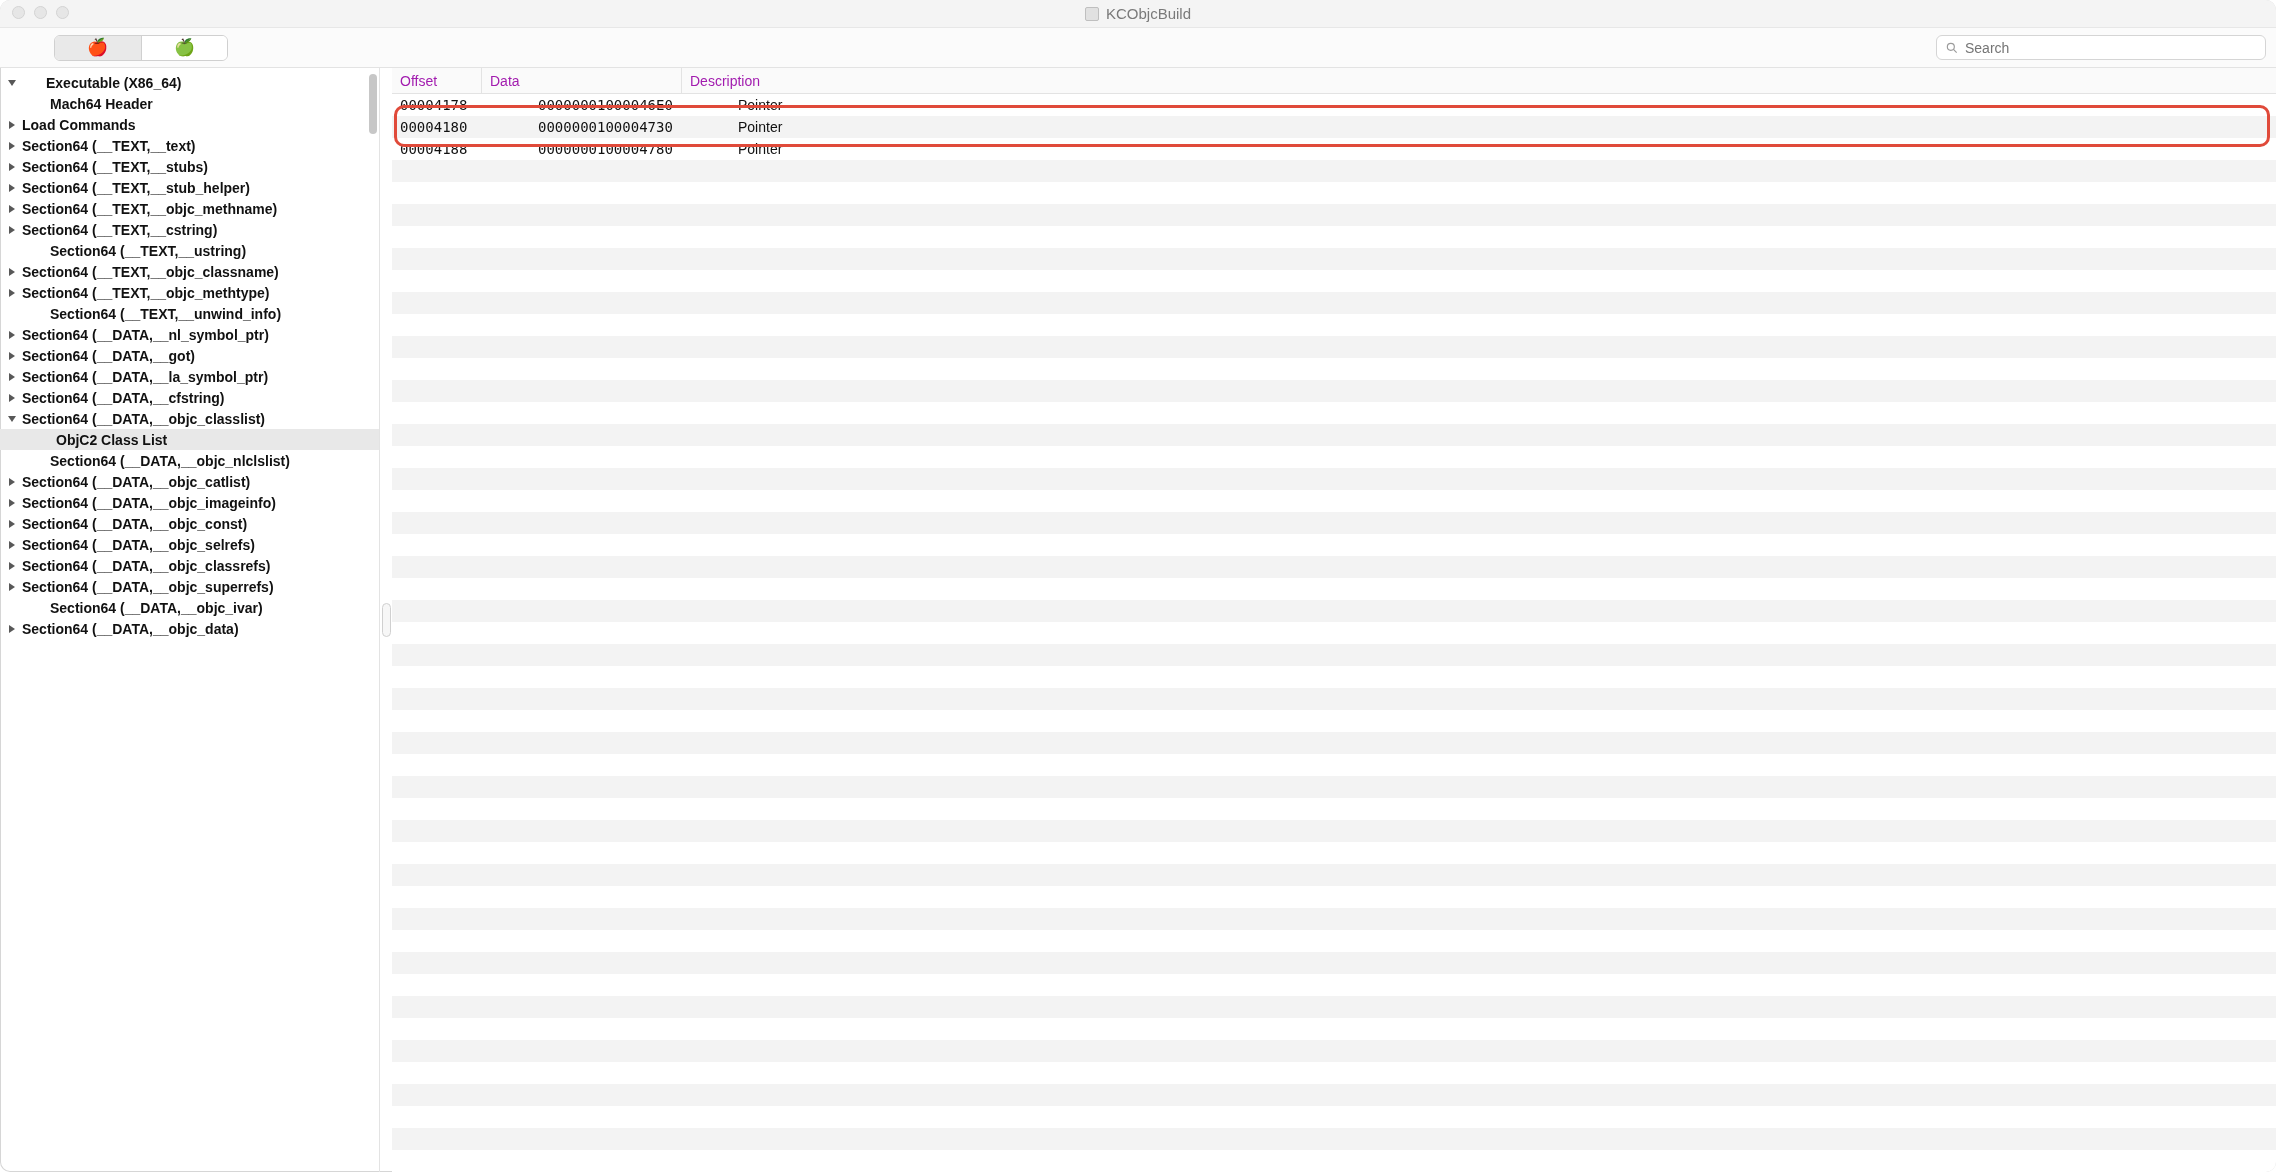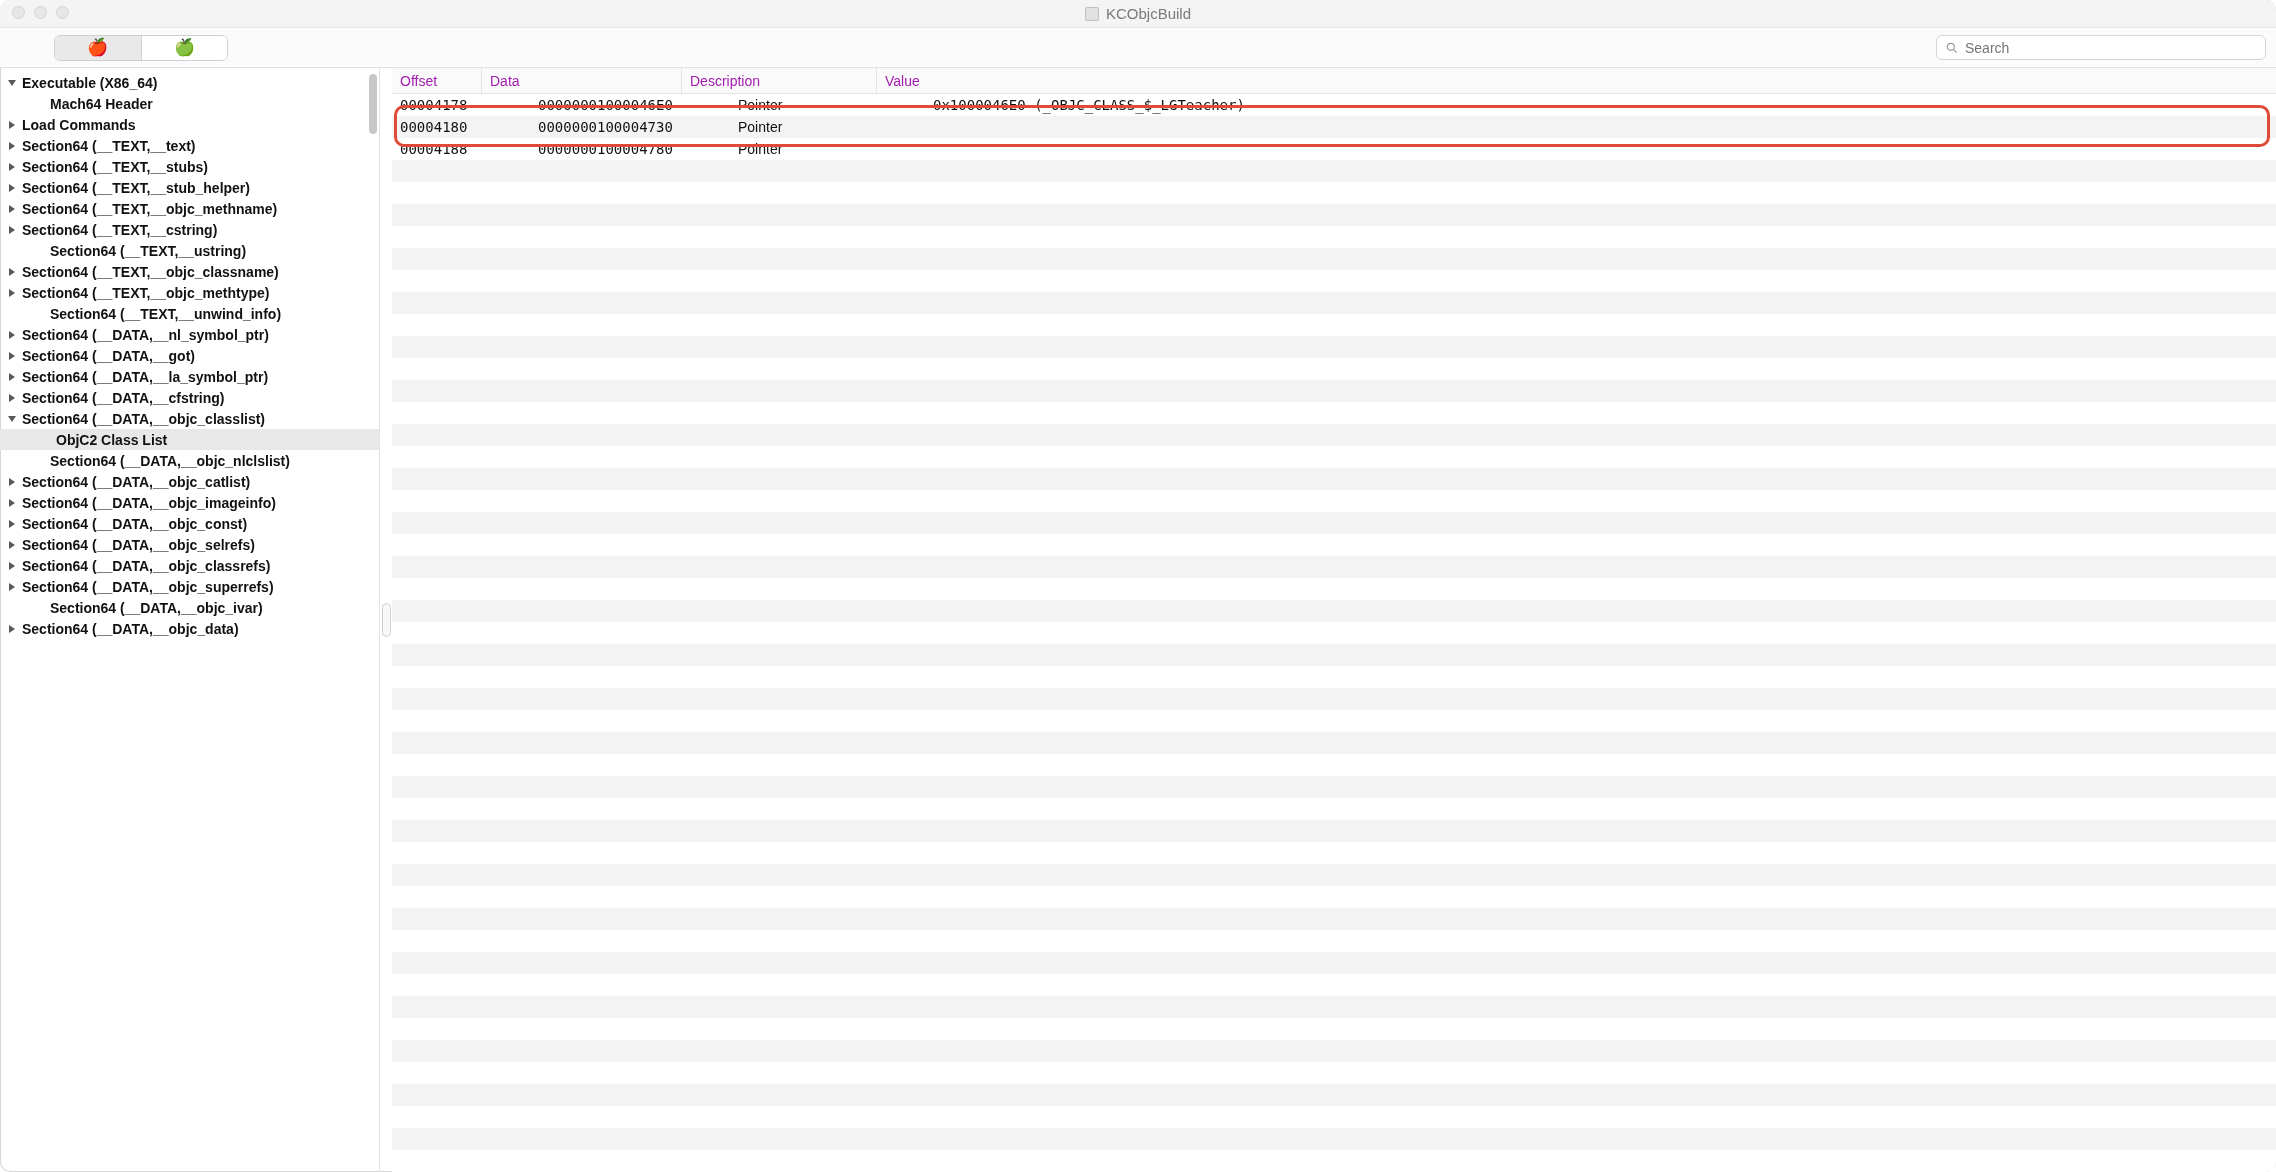--- a/index.html
+++ b/index.html
@@ -218,21 +218,21 @@
         </svg>
       <input class="search-input" placeholder="Search" style="">
     </div>
   </div>
 
   <div class="content">
 
     <div class="sidebar">
       <div class="sidebar-inner" id="tree-container">
 
-        <div class="tree-row" style="padding-left:6px;">
+        <div class="tree-row" style="padding-left:6px;gap:24px;">
           <span class="disclosure">
             <svg viewBox="0 0 10 10">
                 <polygon points="1,2 9,2 5,8"></polygon>
               </svg>
           </span>
           <span class="tree-label">Executable  (X86_64)</span>
         </div>
 
       <div class="tree-row indent-2">
             <span class="disclosure"></span>
@@ -429,33 +429,29 @@
     <div class="main">
       <div class="table-header">
         <div class="th col-offset">
             <span>Offset</span>
           </div>
         <div class="th col-data">
             <span>Data</span>
           </div>
         <div class="th col-desc">
             <span>Description</span>
-          </div>
-        <div class="th col-value">
-            <span>Value</span>
           </div>
       </div>
       <div class="table-body">
         <div class="stripes"></div>
         <div class="rows" id="rows-container">
             <div class="trow">
               <div class="td td-offset">00004178</div>
               <div class="td td-data">00000001000046E0</div>
               <div class="td td-desc">Pointer</div>
-              <div class="td td-value">0x1000046E0 (_OBJC_CLASS_$_LGTeacher)</div>
             </div>
             <div class="trow">
               <div class="td td-offset">00004180</div>
               <div class="td td-data">0000000100004730</div>
               <div class="td td-desc">Pointer</div>
             </div>
             <div class="trow">
               <div class="td td-offset">00004188</div>
               <div class="td td-data">0000000100004780</div>
               <div class="td td-desc">Pointer</div>

